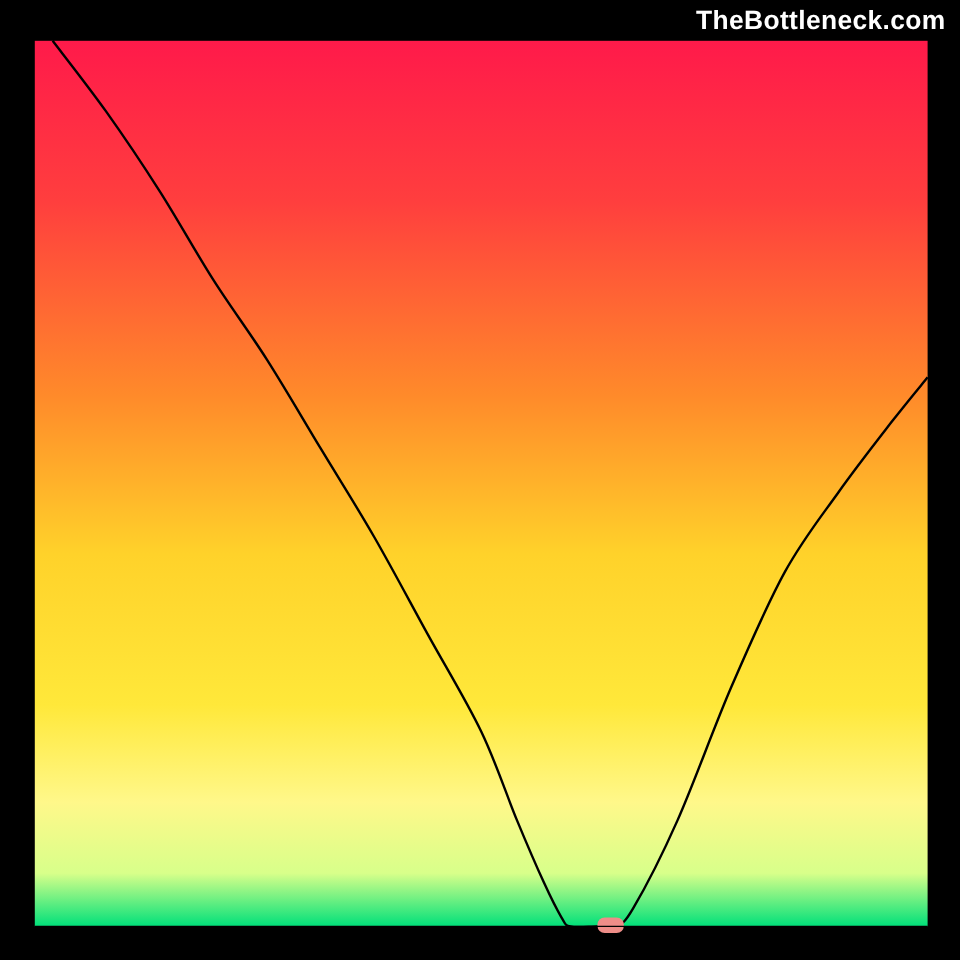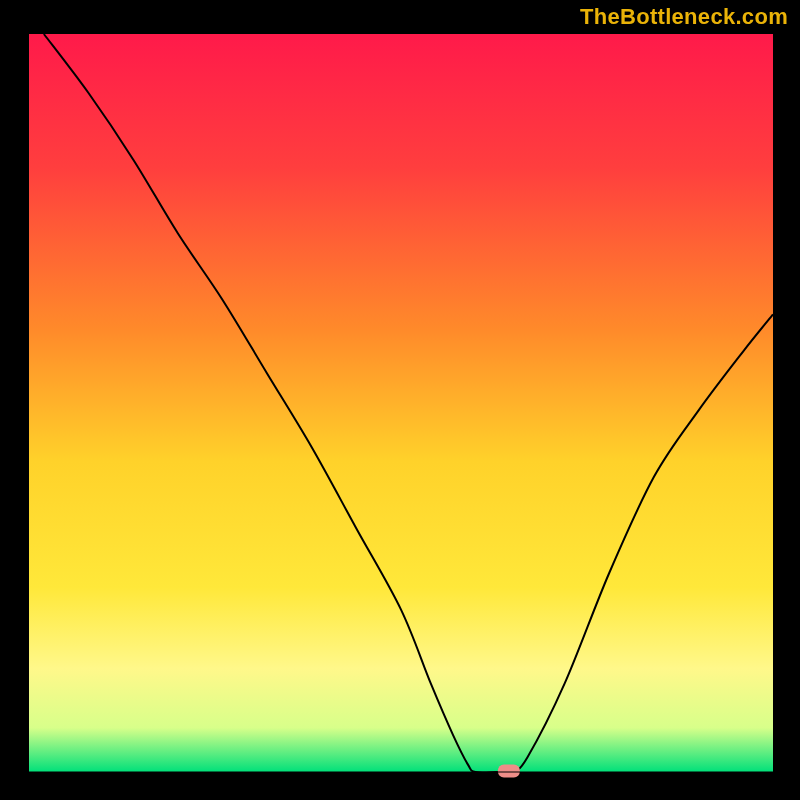--- a/index.html
+++ b/index.html
@@ -14,21 +14,21 @@
     position: relative;
     width: 800px;
     height: 800px;
     background: #000;
     overflow: hidden;
   }
   .watermark {
     position: absolute;
     top: 4px;
     right: 12px;
-    color: #eab308;
+    color: #ffffff;
     font-size: 22px;
     font-weight: 600;
     letter-spacing: 0.3px;
     z-index: 10;
     user-select: none;
   }
   svg.plot {
     position: absolute;
     left: 0;
     top: 0;

